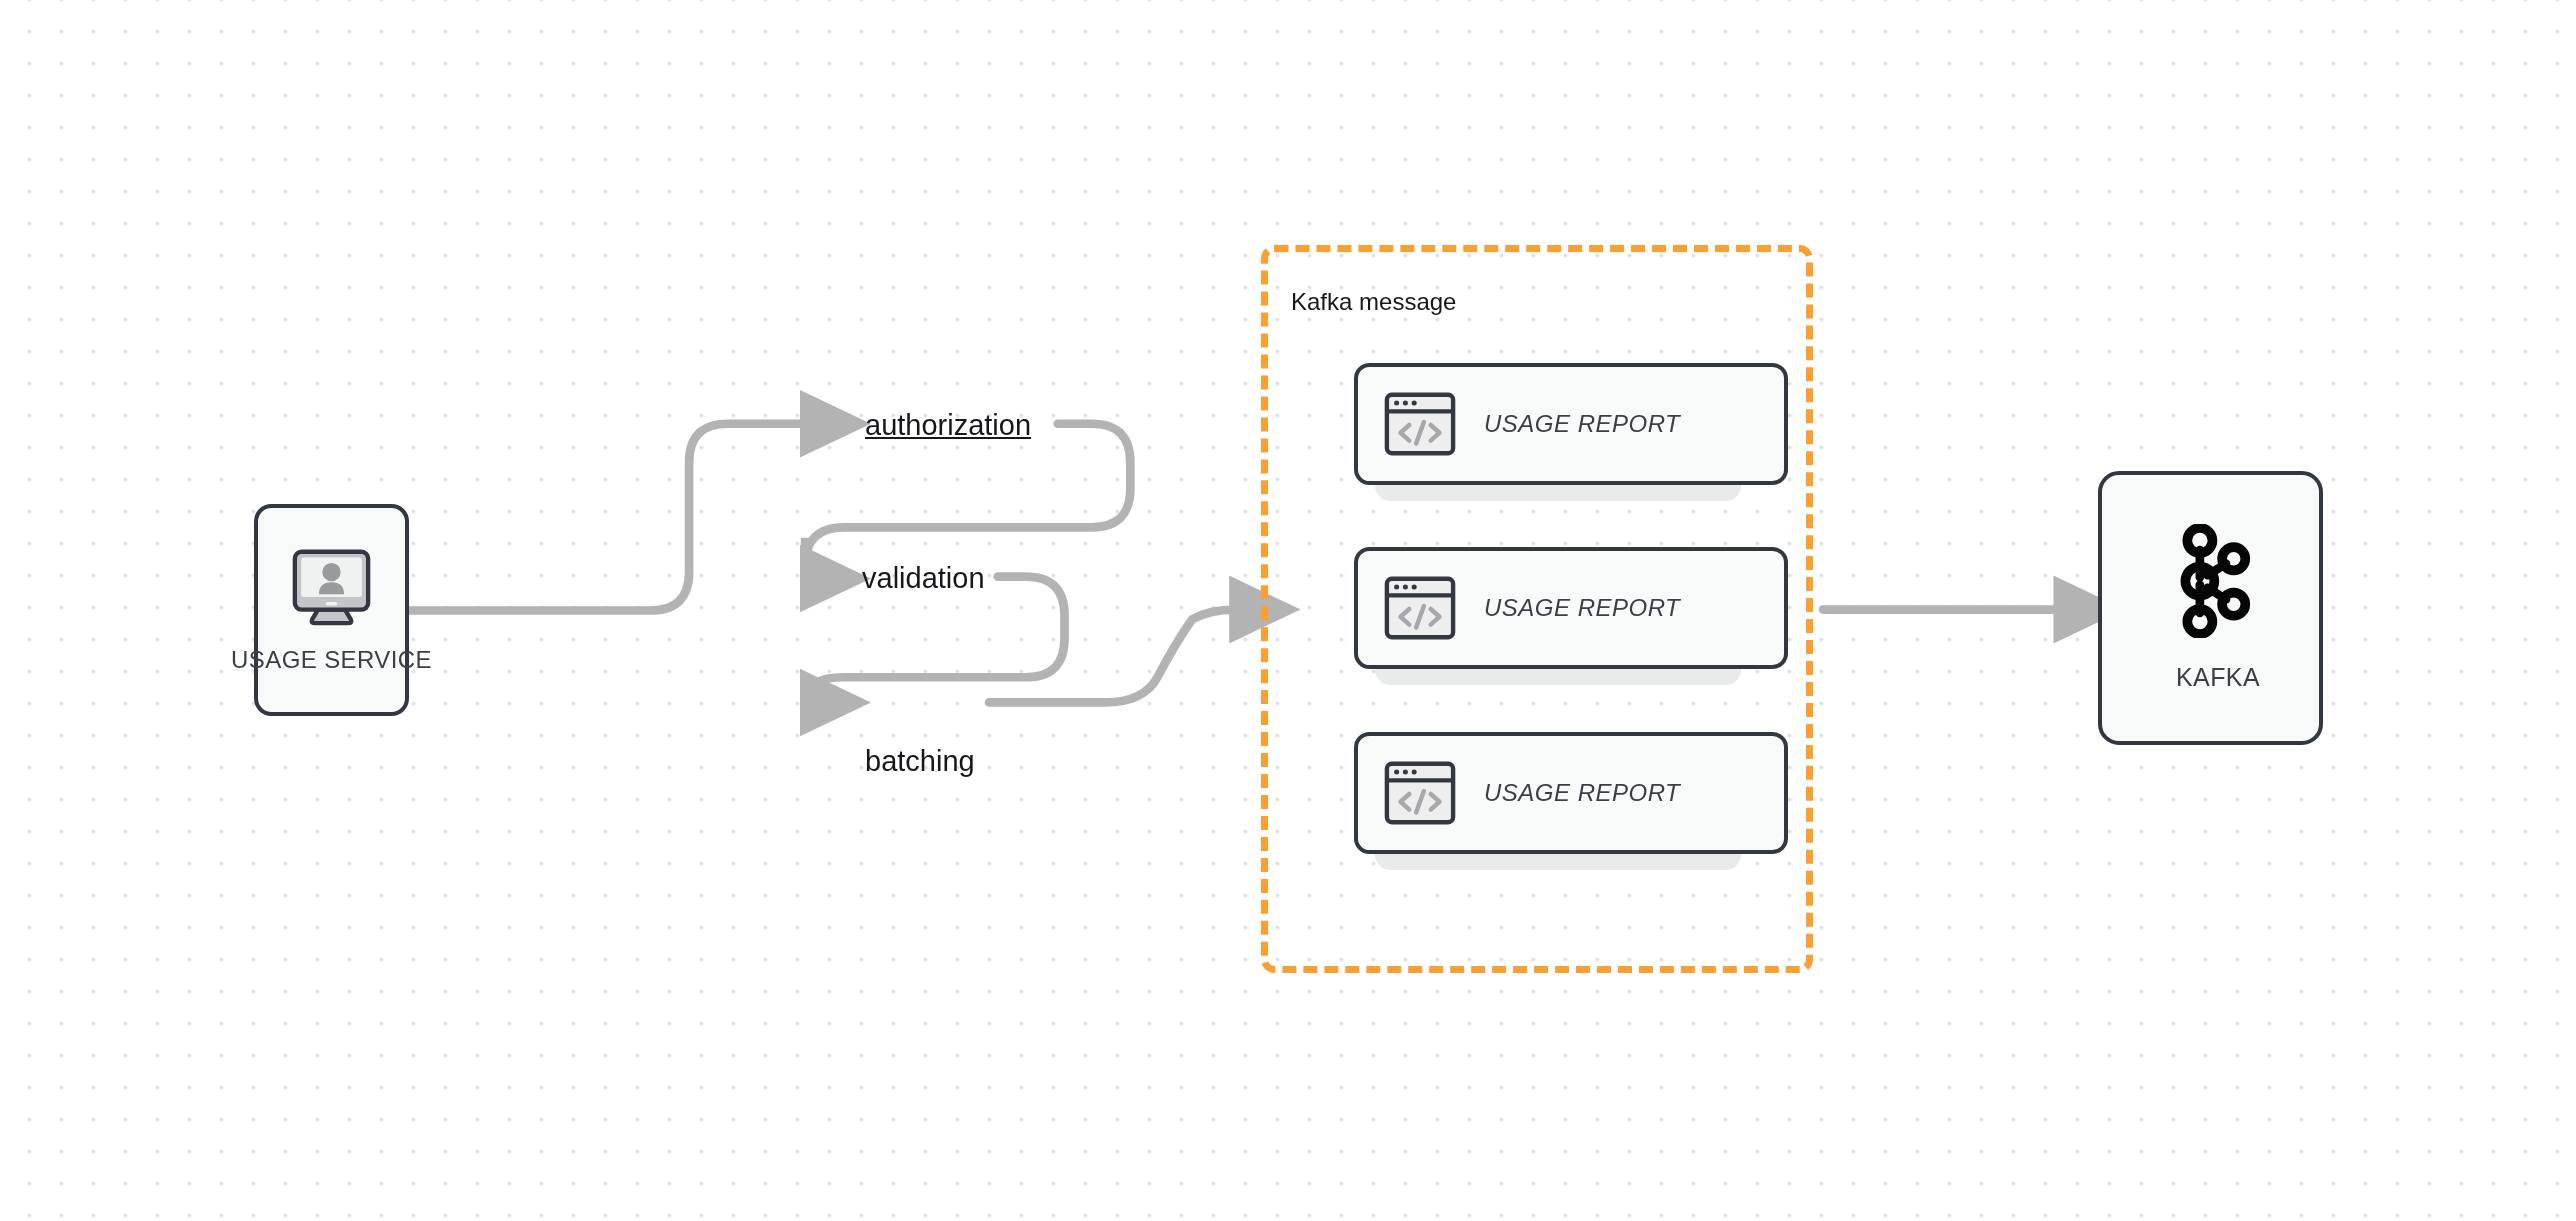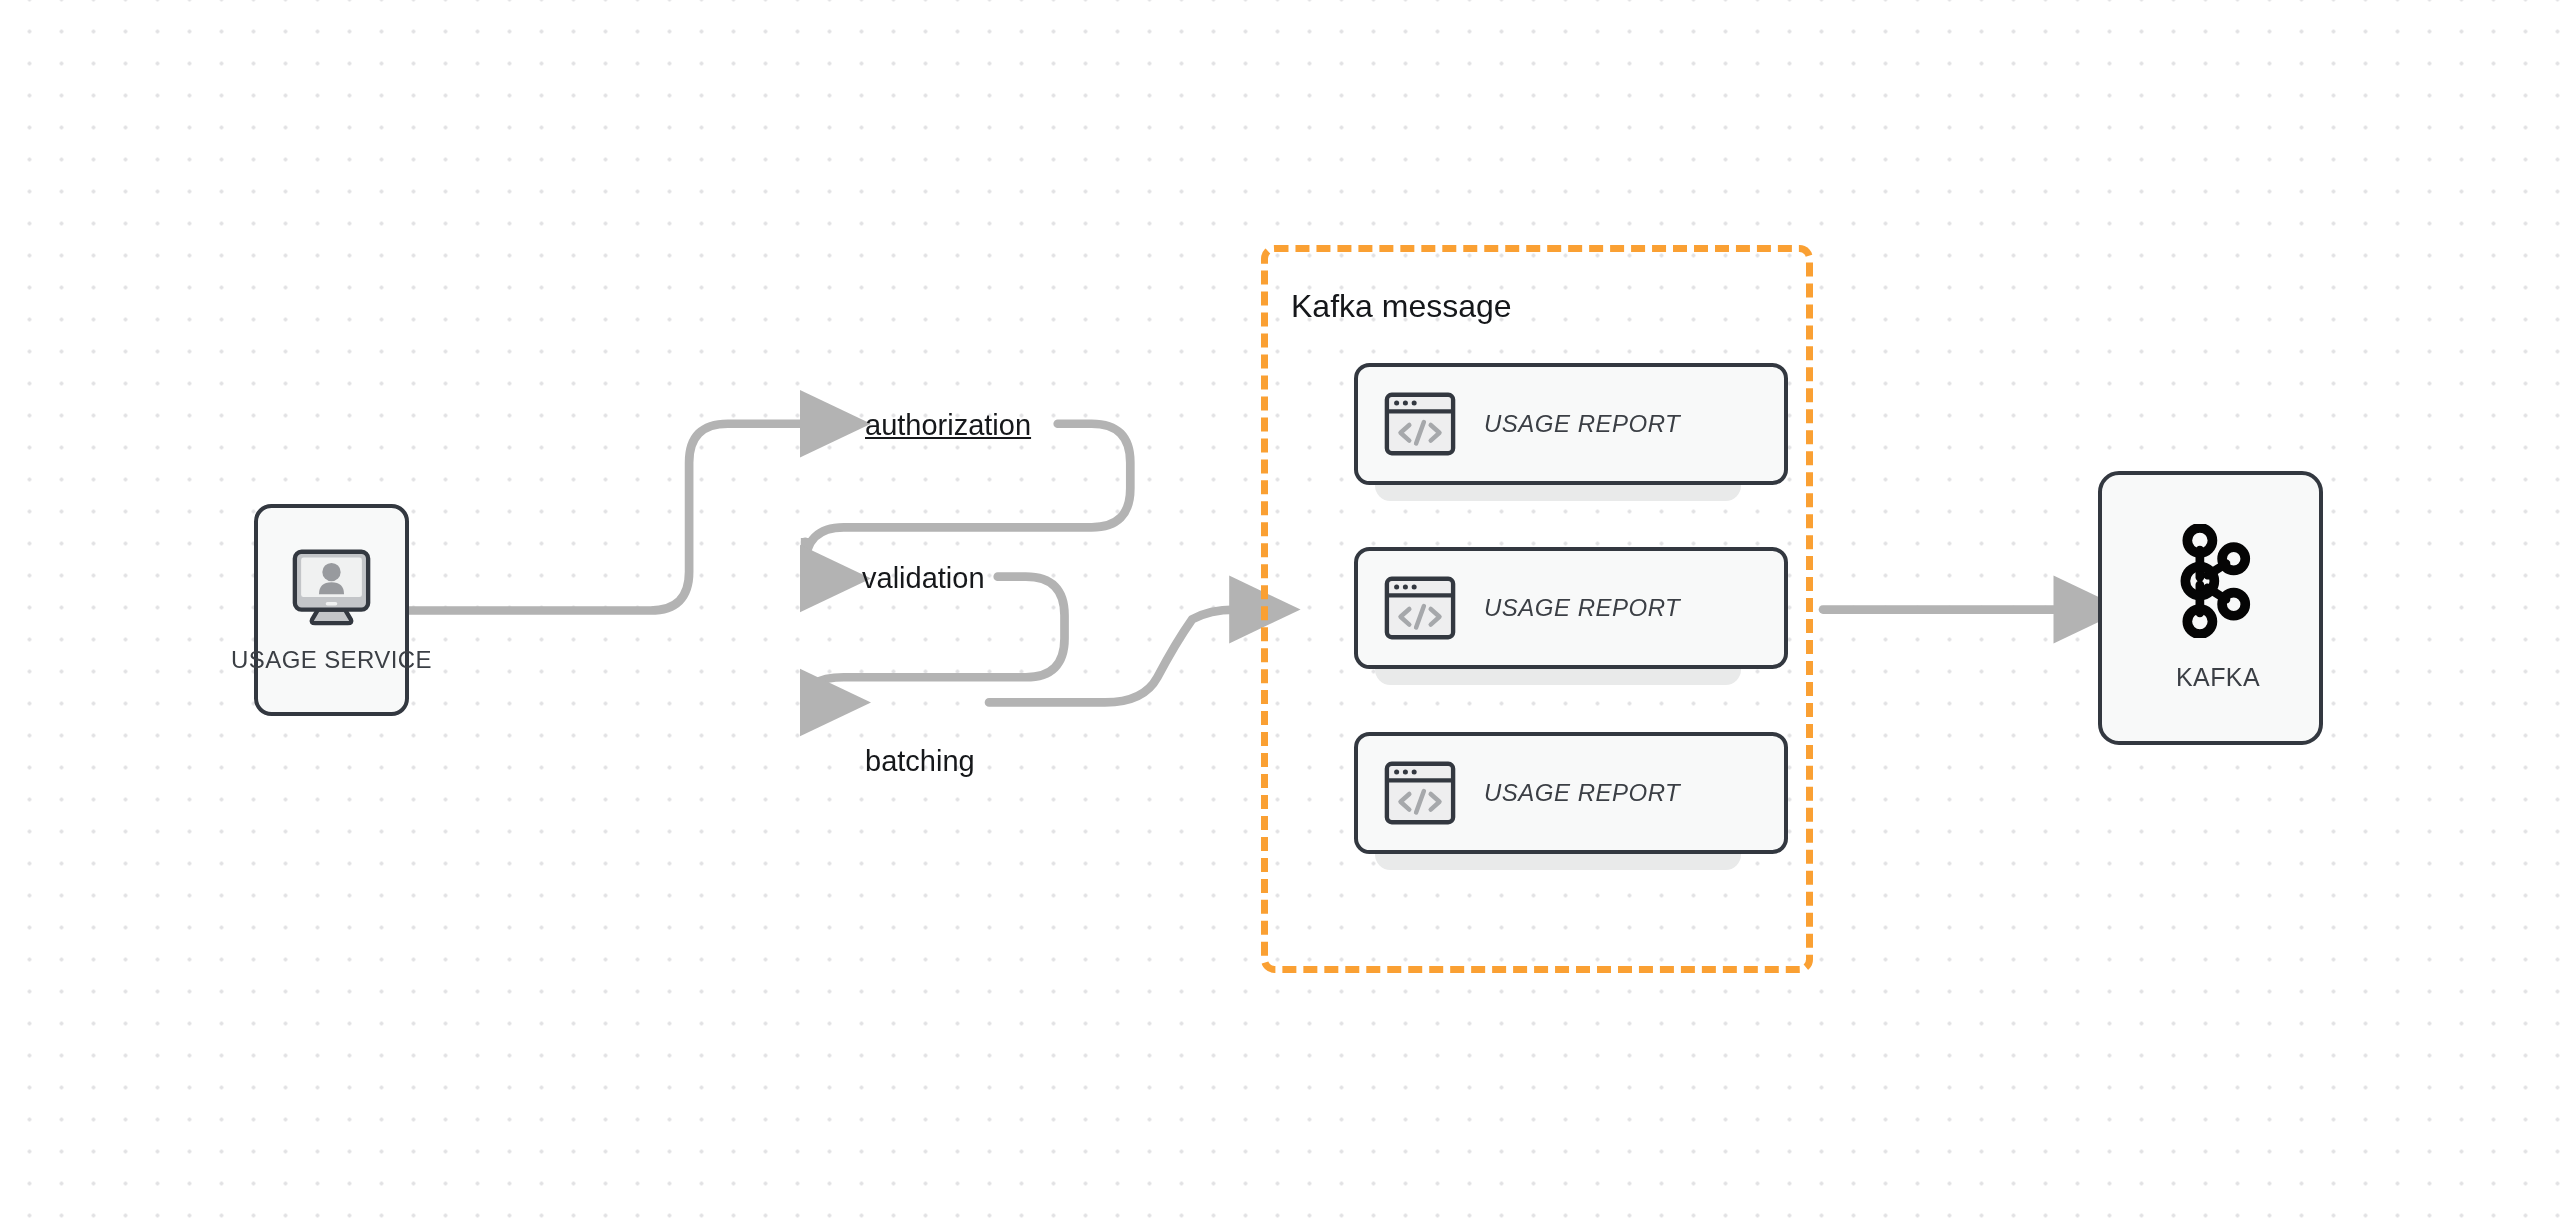--- a/index.html
+++ b/index.html
@@ -85,21 +85,21 @@
     width: 552px;
     height: 728px;
     border: 7.7px dashed #faa033;
     border-radius: 13.5px;
     box-sizing: border-box;
   }
   #kafka-message-title {
     position: absolute;
     left: 1291px;
     top: 288px;
-    font-size: 32px;
+    font-size: 24px;
     color: #15171a;
     white-space: nowrap;
   }
 
   
   .report-card-wrap {
     position: absolute;
     left: 1354px;
     width: 366px;
     height: 122px;

